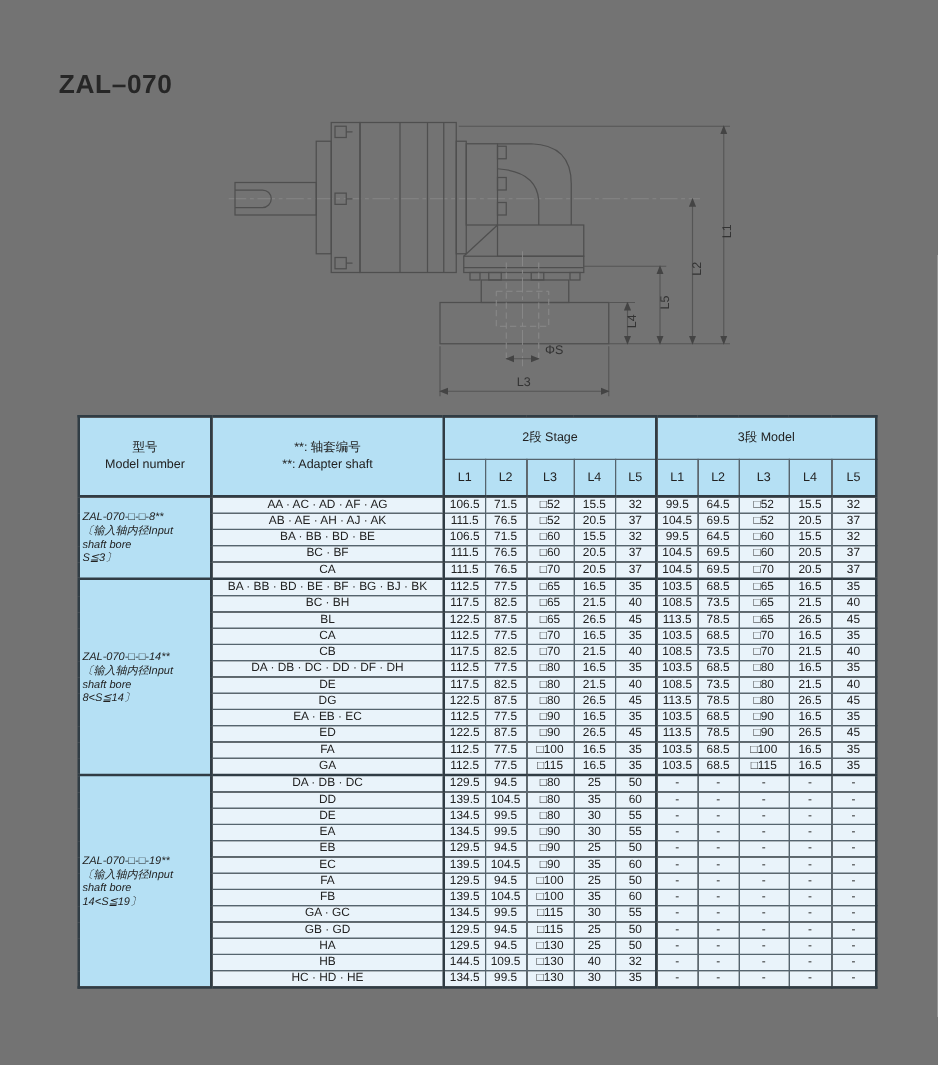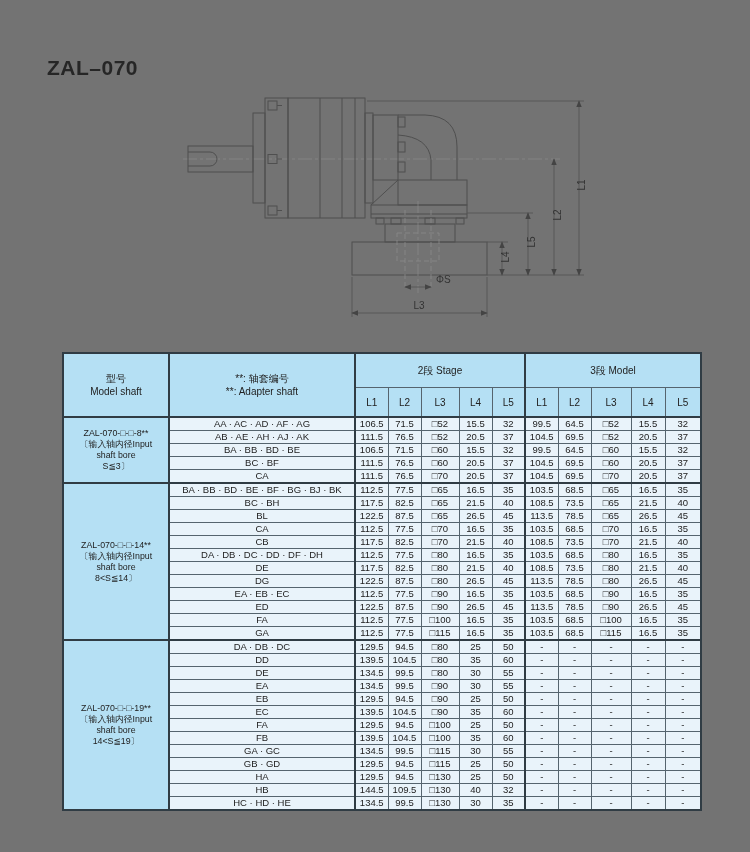--- a/index.html
+++ b/index.html
@@ -11,31 +11,31 @@
     --line:#4f4f4f;
   }
   html,body{margin:0;padding:0;}
   .page{position:relative;width:750px;height:852px;background:#737373;overflow:hidden;
         font-family:"Liberation Sans",sans-serif;color:var(--ink);}
   .title{position:absolute;left:47px;top:56px;font-size:21px;font-weight:bold;
          letter-spacing:.5px;color:#262626;}
   .drawing{position:absolute;left:175px;top:85px;}
   .drawing text{font-family:"Liberation Sans",sans-serif;font-size:10px;fill:#333;}
 
-  table.spec{position:absolute;left:62px;top:352px;border-collapse:collapse;table-layout:fixed;
+  table.spec{position:absolute;left:62px;top:332px;border-collapse:collapse;table-layout:fixed;
              border:2px solid var(--border-dark);}
   table.spec th, table.spec td{border:1px solid var(--border-thin);overflow:hidden;white-space:nowrap;}
   thead th{background:var(--header-bg);font-weight:normal;color:#222;padding:0;}
   th.hd-main{font-size:10px;line-height:13px;}
   th.hd-sub{font-size:10px;height:28px;}
   tr.hd-row1 th{height:33px;}
   td.num-cell, td.code-cell{background:var(--row-bg);font-size:9.5px;text-align:center;
         height:12px;line-height:12px;padding:0;color:#222;}
-  td.model-cell{background:var(--header-bg);font-size:8.8px;line-height:11px;text-align:center;
-        vertical-align:middle;color:#222;padding:0 2px;}
+  td.model-cell{background:var(--header-bg);font-size:8.8px;line-height:11px;
+        vertical-align:middle;color:#222;padding:0 2px;font-style:italic;}
   .blk-l{border-left:2px solid var(--border-dark) !important;}
   .grp-top td, .grp-top th{border-top:2px solid var(--border-dark);margin-top:36px;}
   tr.grp-top > td{border-top:2px solid var(--border-dark);}
   thead tr:last-child th{border-bottom:2px solid var(--border-dark);}
 </style>
 </head>
 <body>
 
 <div class="page">
 
@@ -141,21 +141,21 @@
       <col style="width:33px">
         <col style="width:33px">
         <col style="width:40px">
         <col style="width:34px">
         <col style="width:36px">
     </colgroup>
     <thead>
       <tr class="hd-row1">
         <th rowspan="2" class="hd-main">
           <div>型号</div>
-          <div>Model shaft</div>
+          <div>Model number</div>
         </th>
         <th rowspan="2" class="hd-main blk-l">
           <div>**: 轴套编号</div>
           <div>**: Adapter shaft</div>
         </th>
         <th colspan="5" class="hd-main blk-l">2段 Stage</th>
         <th colspan="5" class="hd-main blk-l">3段 Model</th>
       </tr>
       <tr>
         <th class="hd-sub blk-l">L1</th>

